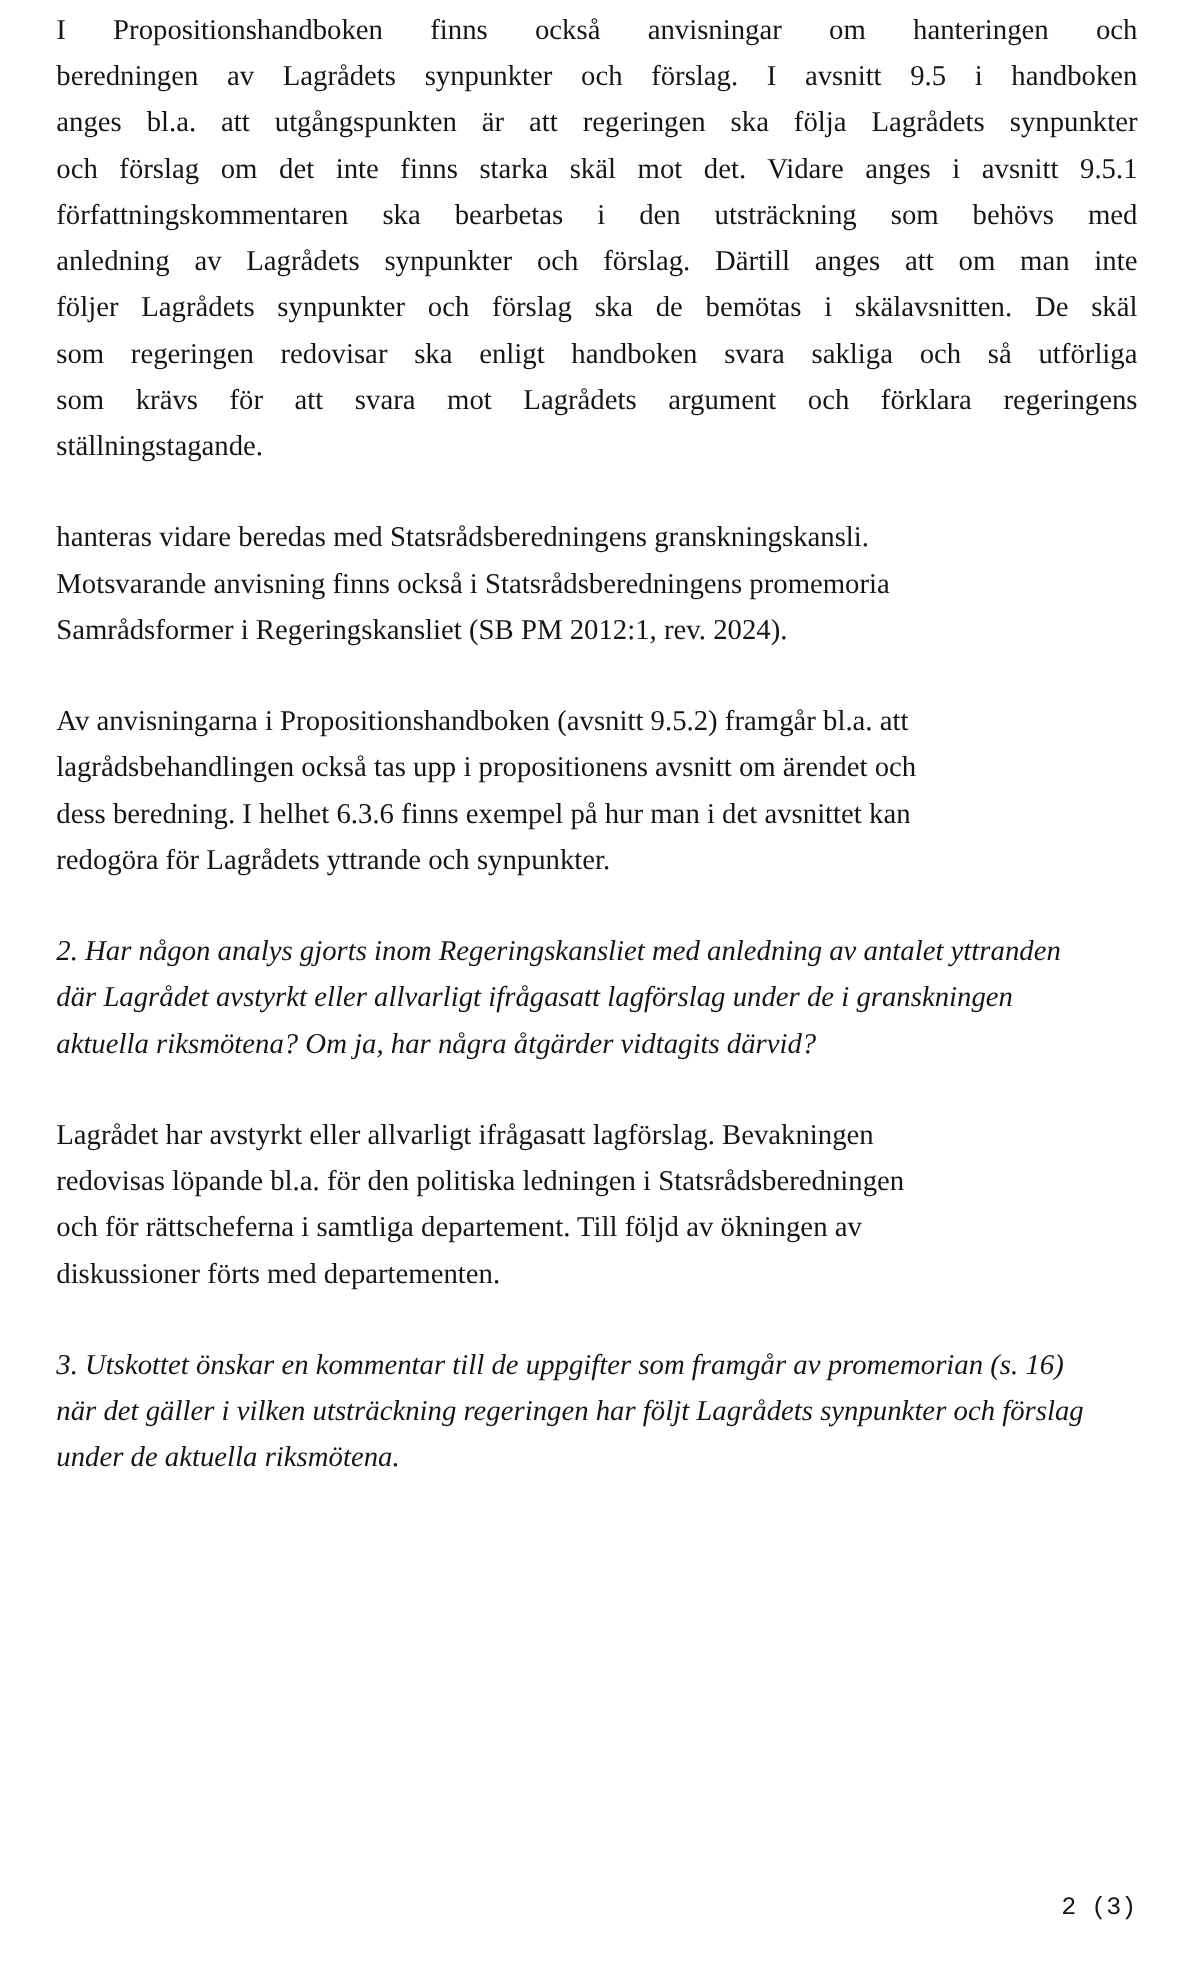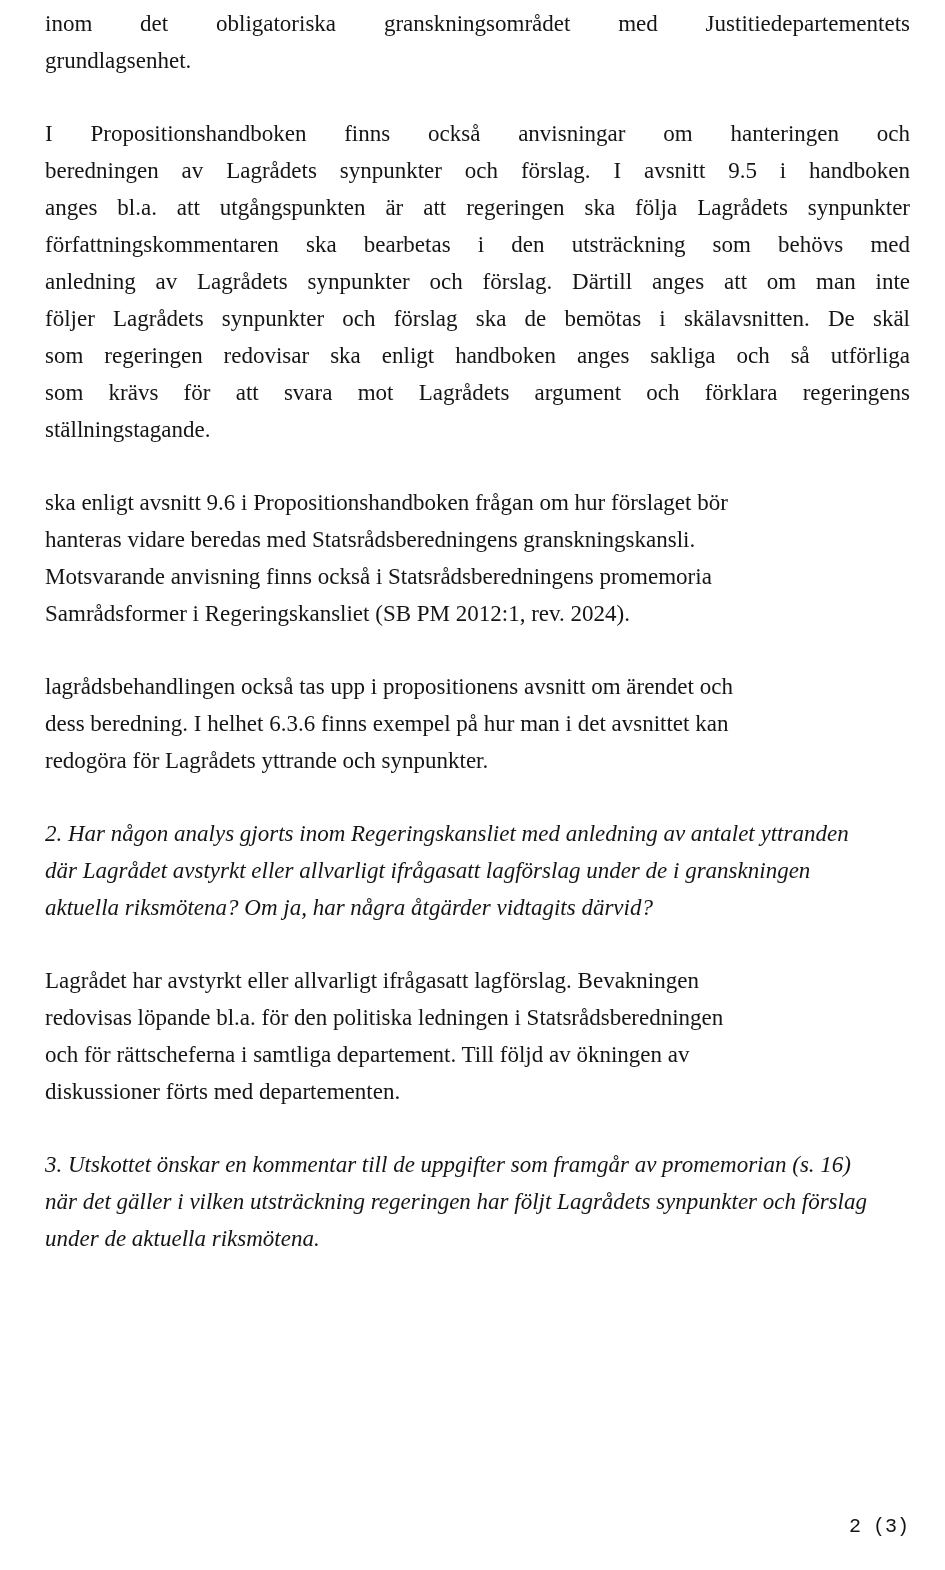--- a/index.html
+++ b/index.html
@@ -46,41 +46,38 @@
     font-size: 20px;
     color: #151515;
   }
 </style>
 </head>
 <body>
 
 <div class="page">
   <main class="content" id="paragraph-container">
       <div class="paragraph">
-        <div class="line just">inom det obligatoriska granskningsområdet med Justitiedepartementets</div>
-        <div class="line">grundlagsenhet.</div>
-      </div>
-      <div class="paragraph">
         <div class="line just">I Propositionshandboken finns också anvisningar om hanteringen och</div>
         <div class="line just">beredningen av Lagrådets synpunkter och förslag. I avsnitt 9.5 i handboken</div>
         <div class="line just">anges bl.a. att utgångspunkten är att regeringen ska följa Lagrådets synpunkter</div>
+        <div class="line just">och förslag om det inte finns starka skäl mot det. Vidare anges i avsnitt 9.5.1</div>
         <div class="line just">författningskommentaren ska bearbetas i den utsträckning som behövs med</div>
         <div class="line just">anledning av Lagrådets synpunkter och förslag. Därtill anges att om man inte</div>
         <div class="line just">följer Lagrådets synpunkter och förslag ska de bemötas i skälavsnitten. De skäl</div>
-        <div class="line just">som regeringen redovisar ska enligt handboken anges sakliga och så utförliga</div>
+        <div class="line just">som regeringen redovisar ska enligt handboken svara sakliga och så utförliga</div>
         <div class="line just">som krävs för att svara mot Lagrådets argument och förklara regeringens</div>
         <div class="line">ställningstagande.</div>
       </div>
       <div class="paragraph">
-        <div class="line">ska enligt avsnitt 9.6 i Propositionshandboken frågan om hur förslaget bör</div>
         <div class="line">hanteras vidare beredas med Statsrådsberedningens granskningskansli.</div>
         <div class="line">Motsvarande anvisning finns också i Statsrådsberedningens promemoria</div>
         <div class="line">Samrådsformer i Regeringskansliet (SB PM 2012:1, rev. 2024).</div>
       </div>
       <div class="paragraph">
+        <div class="line">Av anvisningarna i Propositionshandboken (avsnitt 9.5.2) framgår bl.a. att</div>
         <div class="line">lagrådsbehandlingen också tas upp i propositionens avsnitt om ärendet och</div>
         <div class="line">dess beredning. I helhet 6.3.6 finns exempel på hur man i det avsnittet kan</div>
         <div class="line">redogöra för Lagrådets yttrande och synpunkter.</div>
       </div>
       <div class="paragraph italic">
         <div class="line">2. Har någon analys gjorts inom Regeringskansliet med anledning av antalet yttranden</div>
         <div class="line">där Lagrådet avstyrkt eller allvarligt ifrågasatt lagförslag under de i granskningen</div>
         <div class="line">aktuella riksmötena? Om ja, har några åtgärder vidtagits därvid?</div>
       </div>
       <div class="paragraph">

